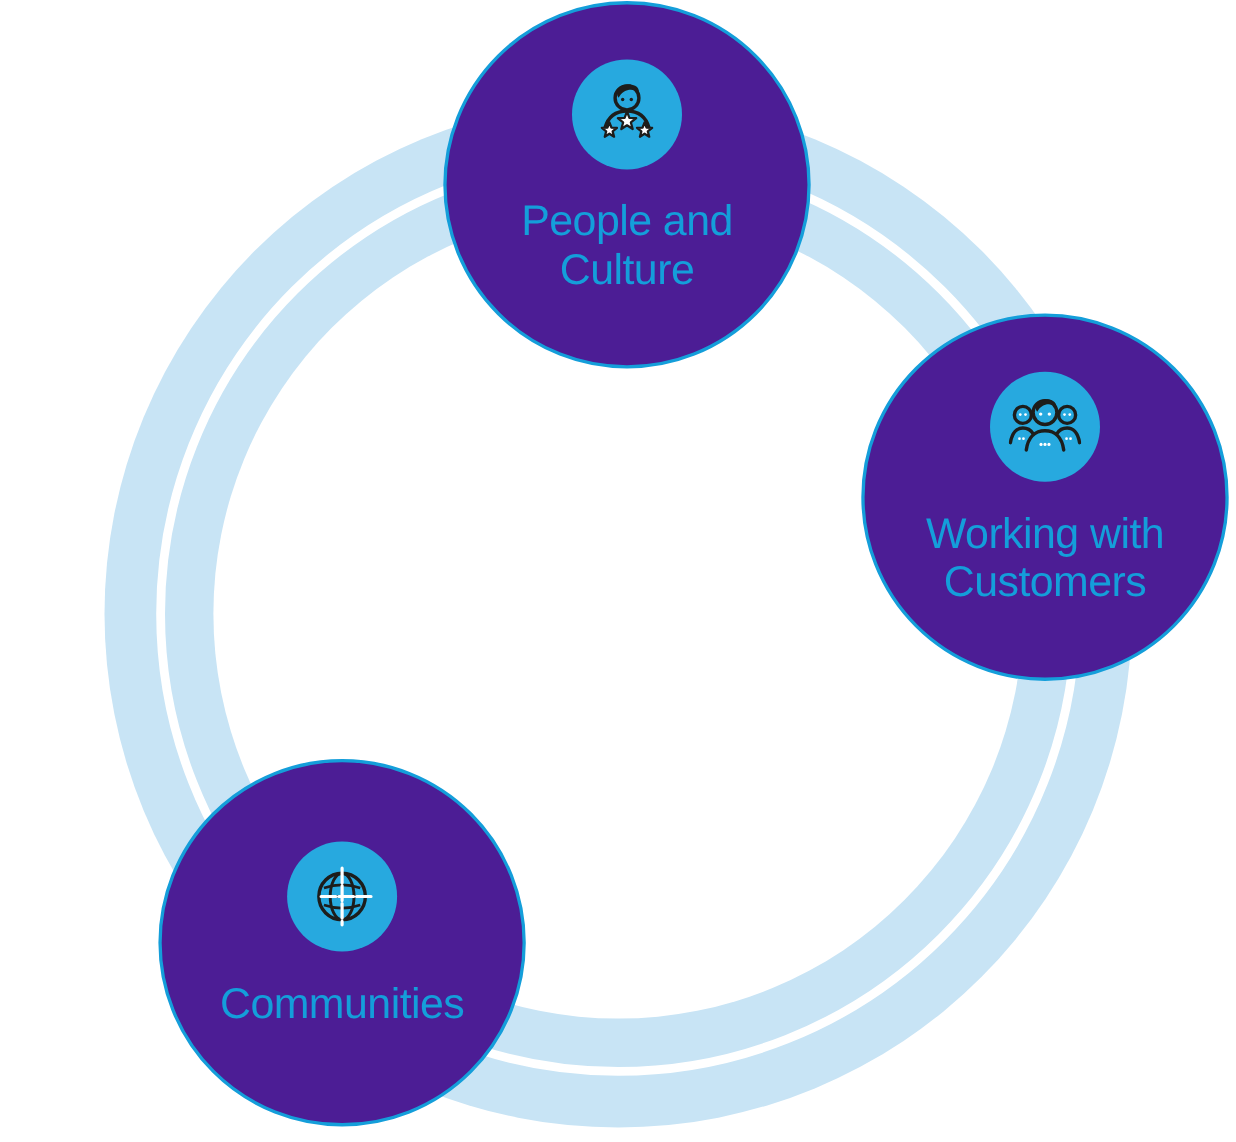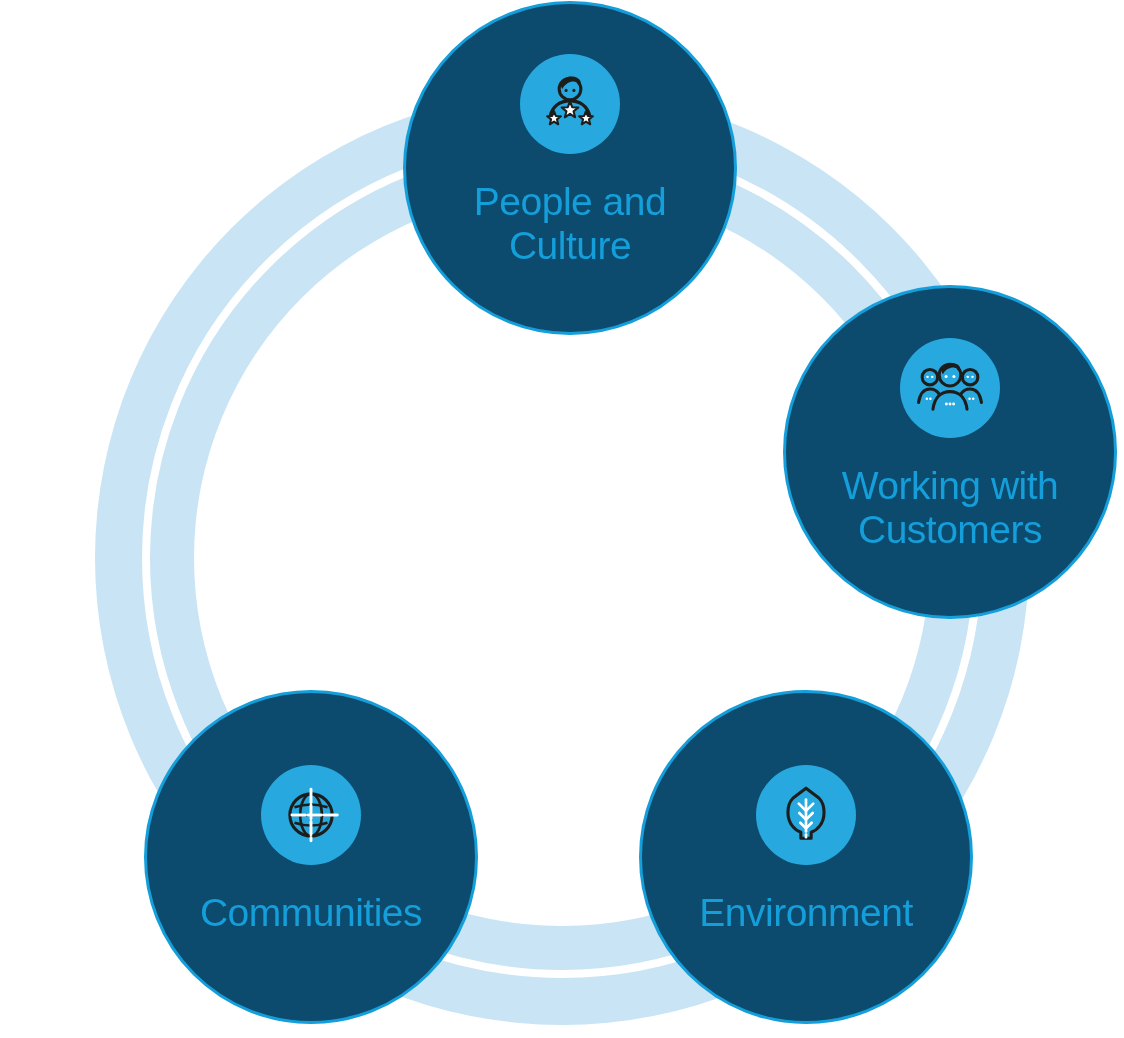--- a/index.html
+++ b/index.html
@@ -16,21 +16,21 @@
     position:absolute;left:142px;top:138px;width:840px;height:840px;
     border-radius:50%;border:8px solid #ffffff;box-sizing:border-box;
   }
   .ring-inner{
     position:absolute;left:194px;top:190px;width:736px;height:736px;
     border-radius:50%;background:#ffffff;
   }
   
   .node{
     position:absolute;width:334px;height:334px;border-radius:50%;
-    background:#0c4a6e;border:3.5px solid #149EDA;box-sizing:border-box;
+    background:#4c1d95;border:3.5px solid #149EDA;box-sizing:border-box;
     display:flex;flex-direction:column;align-items:center;justify-content:center;
     gap:26px;padding-bottom:14px;
   }
   .node--top{left:403px;top:1px;}
   .node--right{left:783px;top:285px;}
   .node--bottom-right{left:639px;top:690px;}
   .node--bottom-left{left:144px;top:690px;}
   .node--left{left:4px;top:290px;}
   .badge{
     width:100px;height:100px;border-radius:50%;background:#27A9DF;
@@ -95,33 +95,20 @@
           <circle cx="9.5" cy="42.5" r="1.2"></circle>
             <circle cx="13" cy="42.5" r="1.2"></circle>
           <circle cx="51" cy="42.5" r="1.2"></circle>
             <circle cx="54.5" cy="42.5" r="1.2"></circle>
         </g>
       </svg>
     </div>
     <div class="label">Working with Customers</div>
   </div>
 
-  <div class="node node--bottom-right">
-    <div class="badge">
-      <svg viewBox="0 0 64 64" width="66" height="66">
-        <path d="M32,6 L44.5,15.5 C48.3,19.3 49.5,24.5 49.5,29.5 C49.5,40.5 42.5,47 37,48.8 L37,54.5 L27,54.5 L27,48.8 C21.5,47 14.5,40.5 14.5,29.5 C14.5,24.5 15.7,19.3 19.5,15.5 Z" fill="none" stroke="#1D1D1B" stroke-width="3" stroke-linejoin="round"></path>
-        <g stroke="#ffffff" stroke-width="2.6" stroke-linecap="round" fill="none">
-          <line x1="32" y1="17" x2="32" y2="48"></line>
-          <path d="M32,28 L25,21 M32,28 L39,21 M32,36.5 L25.5,30 M32,36.5 L38.5,30 M32,45 L26.5,39.5 M32,45 L37.5,39.5"></path>
-          <line x1="32" y1="51" x2="32" y2="53.5"></line>
-        </g>
-      </svg>
-    </div>
-    <div class="label">Environment</div>
-  </div>
 
   <div class="node node--bottom-left">
     <div class="badge">
       <svg viewBox="0 0 64 64" width="66" height="66">
         <g fill="none" stroke="#1D1D1B">
           <circle cx="32" cy="32" r="20.5" stroke-width="3"></circle>
           <ellipse cx="32" cy="32" rx="10.5" ry="20.5" stroke-width="2.6"></ellipse>
           <path d="M16,24.5 Q32,19 48,24.5" stroke-width="2.4"></path>
           <path d="M16,39.5 Q32,45 48,39.5" stroke-width="2.4"></path>
           <path d="M11.5,32 H52.5" stroke-width="2.4"></path>

